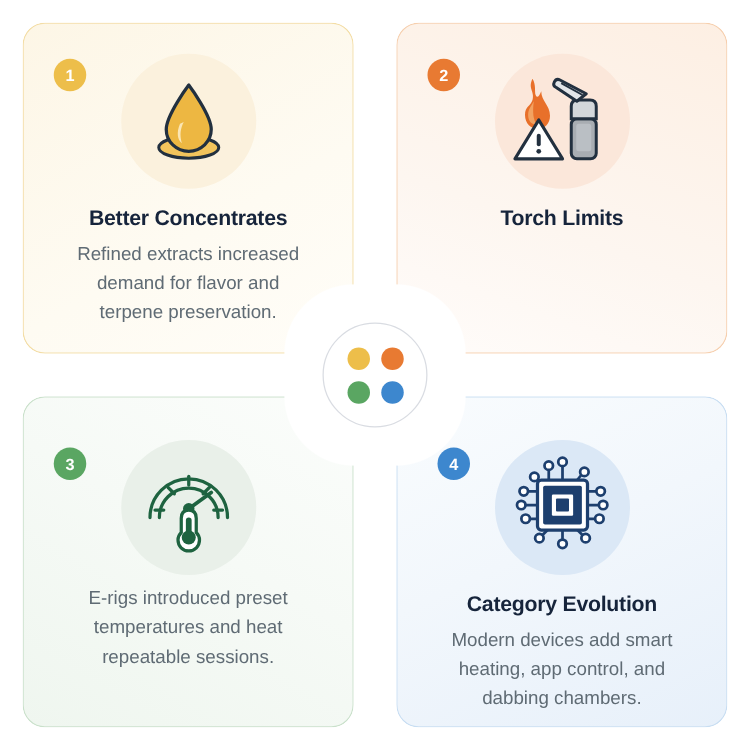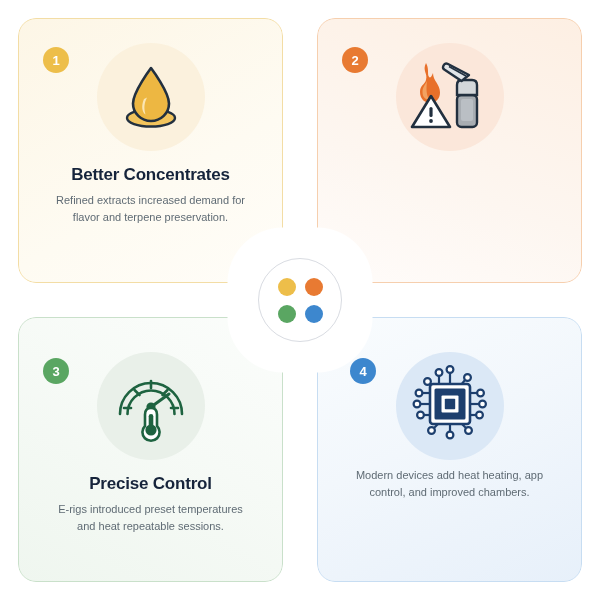--- a/index.html
+++ b/index.html
@@ -96,21 +96,21 @@
     margin-top: 14px;
     font-size: 17px;
     font-weight: bold;
     color: #16243b;
     text-align: right;
     letter-spacing: -0.2px;
     line-height: 1.15;
   }
   .card-desc {
     margin-top: 7px;
-    font-size: 11px;
+    font-size: 15px;
     color: #5f6b74;
     text-align: center;
     line-height: 1.55;
     max-width: 200px;
   }
 
   
   .hub {
     position: absolute;
     left: 258px;
@@ -164,20 +164,21 @@
           <path d="M52.5 26 L36 15 Q33 13.5 34.5 10.5 Q36 7.5 39 9 L60 20 Z" fill="#e2e5e8" stroke="#22303f" stroke-width="2.4" stroke-linejoin="round"></path>
           <line x1="40" y1="11.5" x2="57" y2="21" stroke="#22303f" stroke-width="1.6"></line>
           <rect x="52" y="44" width="12" height="22" rx="2" fill="#babfc4"></rect>
 
           <path d="M22 41 L41 72 L3 72 Z" fill="#ffffff" stroke="#22303f" stroke-width="2.6" stroke-linejoin="round"></path>
           <rect x="20.4" y="52" width="3.2" height="10" rx="1.6" fill="#22303f"></rect>
           <circle cx="22" cy="66" r="1.9" fill="#22303f"></circle>
         </svg>
       </span>
     </div>
+    <div class="card-title">Torch Limits</div>
   </div>
 
   <div class="card card-3">
     <div class="badge">3</div>
     <div class="icon-disc">
       <span>
         <svg width="80" height="80" viewBox="0 0 80 80">
           <g stroke="#1e6340" fill="none" stroke-width="2.6" stroke-linecap="round">
             <path d="M9 50 A31 31 0 0 1 71 50"></path>
             <path d="M16.5 50 A23.5 23.5 0 0 1 63.5 50"></path>
@@ -189,21 +190,20 @@
           </g>
           <line x1="40" y1="43" x2="58" y2="30" stroke="#1e6340" stroke-width="3" stroke-linecap="round"></line>
           <circle cx="40" cy="43" r="4.6" fill="#1e6340"></circle>
 
           <path d="M40 44 Q34 44 34 50.5 L34 62 A8.6 8.6 0 1 0 46 62 L46 50.5 Q46 44 40 44 Z" fill="#ffffff" stroke="#1e6340" stroke-width="2.6"></path>
           <circle cx="40" cy="66" r="5.6" fill="#1e6340"></circle>
           <rect x="37.7" y="50" width="4.6" height="15" rx="2.3" fill="#1e6340"></rect>
         </svg>
       </span>
     </div>
-    <div class="card-title">Precise Control</div>
     <div class="card-desc">E-rigs introduced preset temperatures and heat repeatable sessions.</div>
   </div>
 
   <div class="card card-4">
     <div class="badge">4</div>
     <div class="icon-disc">
       <span>
         <svg width="82" height="82" viewBox="0 0 82 82">
           <g stroke="#1d3f6e" stroke-width="2.2" fill="none">
             <line x1="30" y1="22" x2="30" y2="12"></line>
@@ -233,21 +233,22 @@
             <line x1="25" y1="25" x2="21" y2="21"></line>
               <circle cx="18.5" cy="18.5" r="3.4" fill="#fff"></circle>
           </g>
           <rect x="21" y="21" width="40" height="40" rx="3" fill="#ffffff" stroke="#1d3f6e" stroke-width="2.6"></rect>
           <rect x="25.5" y="25.5" width="31" height="31" rx="1.5" fill="#1d3f6e"></rect>
           <rect x="32.5" y="32.5" width="17" height="17" rx="1" fill="#ffffff"></rect>
           <rect x="35.8" y="35.8" width="10.4" height="10.4" rx="0.8" fill="#1d3f6e"></rect>
         </svg>
       </span>
     </div>
-    <div class="card-desc">Modern devices add heat heating, app control, and improved chambers.</div>
+    <div class="card-title">Category Evolution</div>
+    <div class="card-desc">Modern devices add smart heating, app control, and dabbing chambers.</div>
   </div>
 
   <div class="hub">
     <div class="hub-dot" style="background: rgb(237, 190, 74);"></div>
     <div class="hub-dot" style="background: rgb(232, 122, 50);"></div>
     <div class="hub-dot" style="background: rgb(90, 166, 98);"></div>
     <div class="hub-dot" style="background: rgb(61, 135, 206);"></div>
   </div>
 
 </div>

